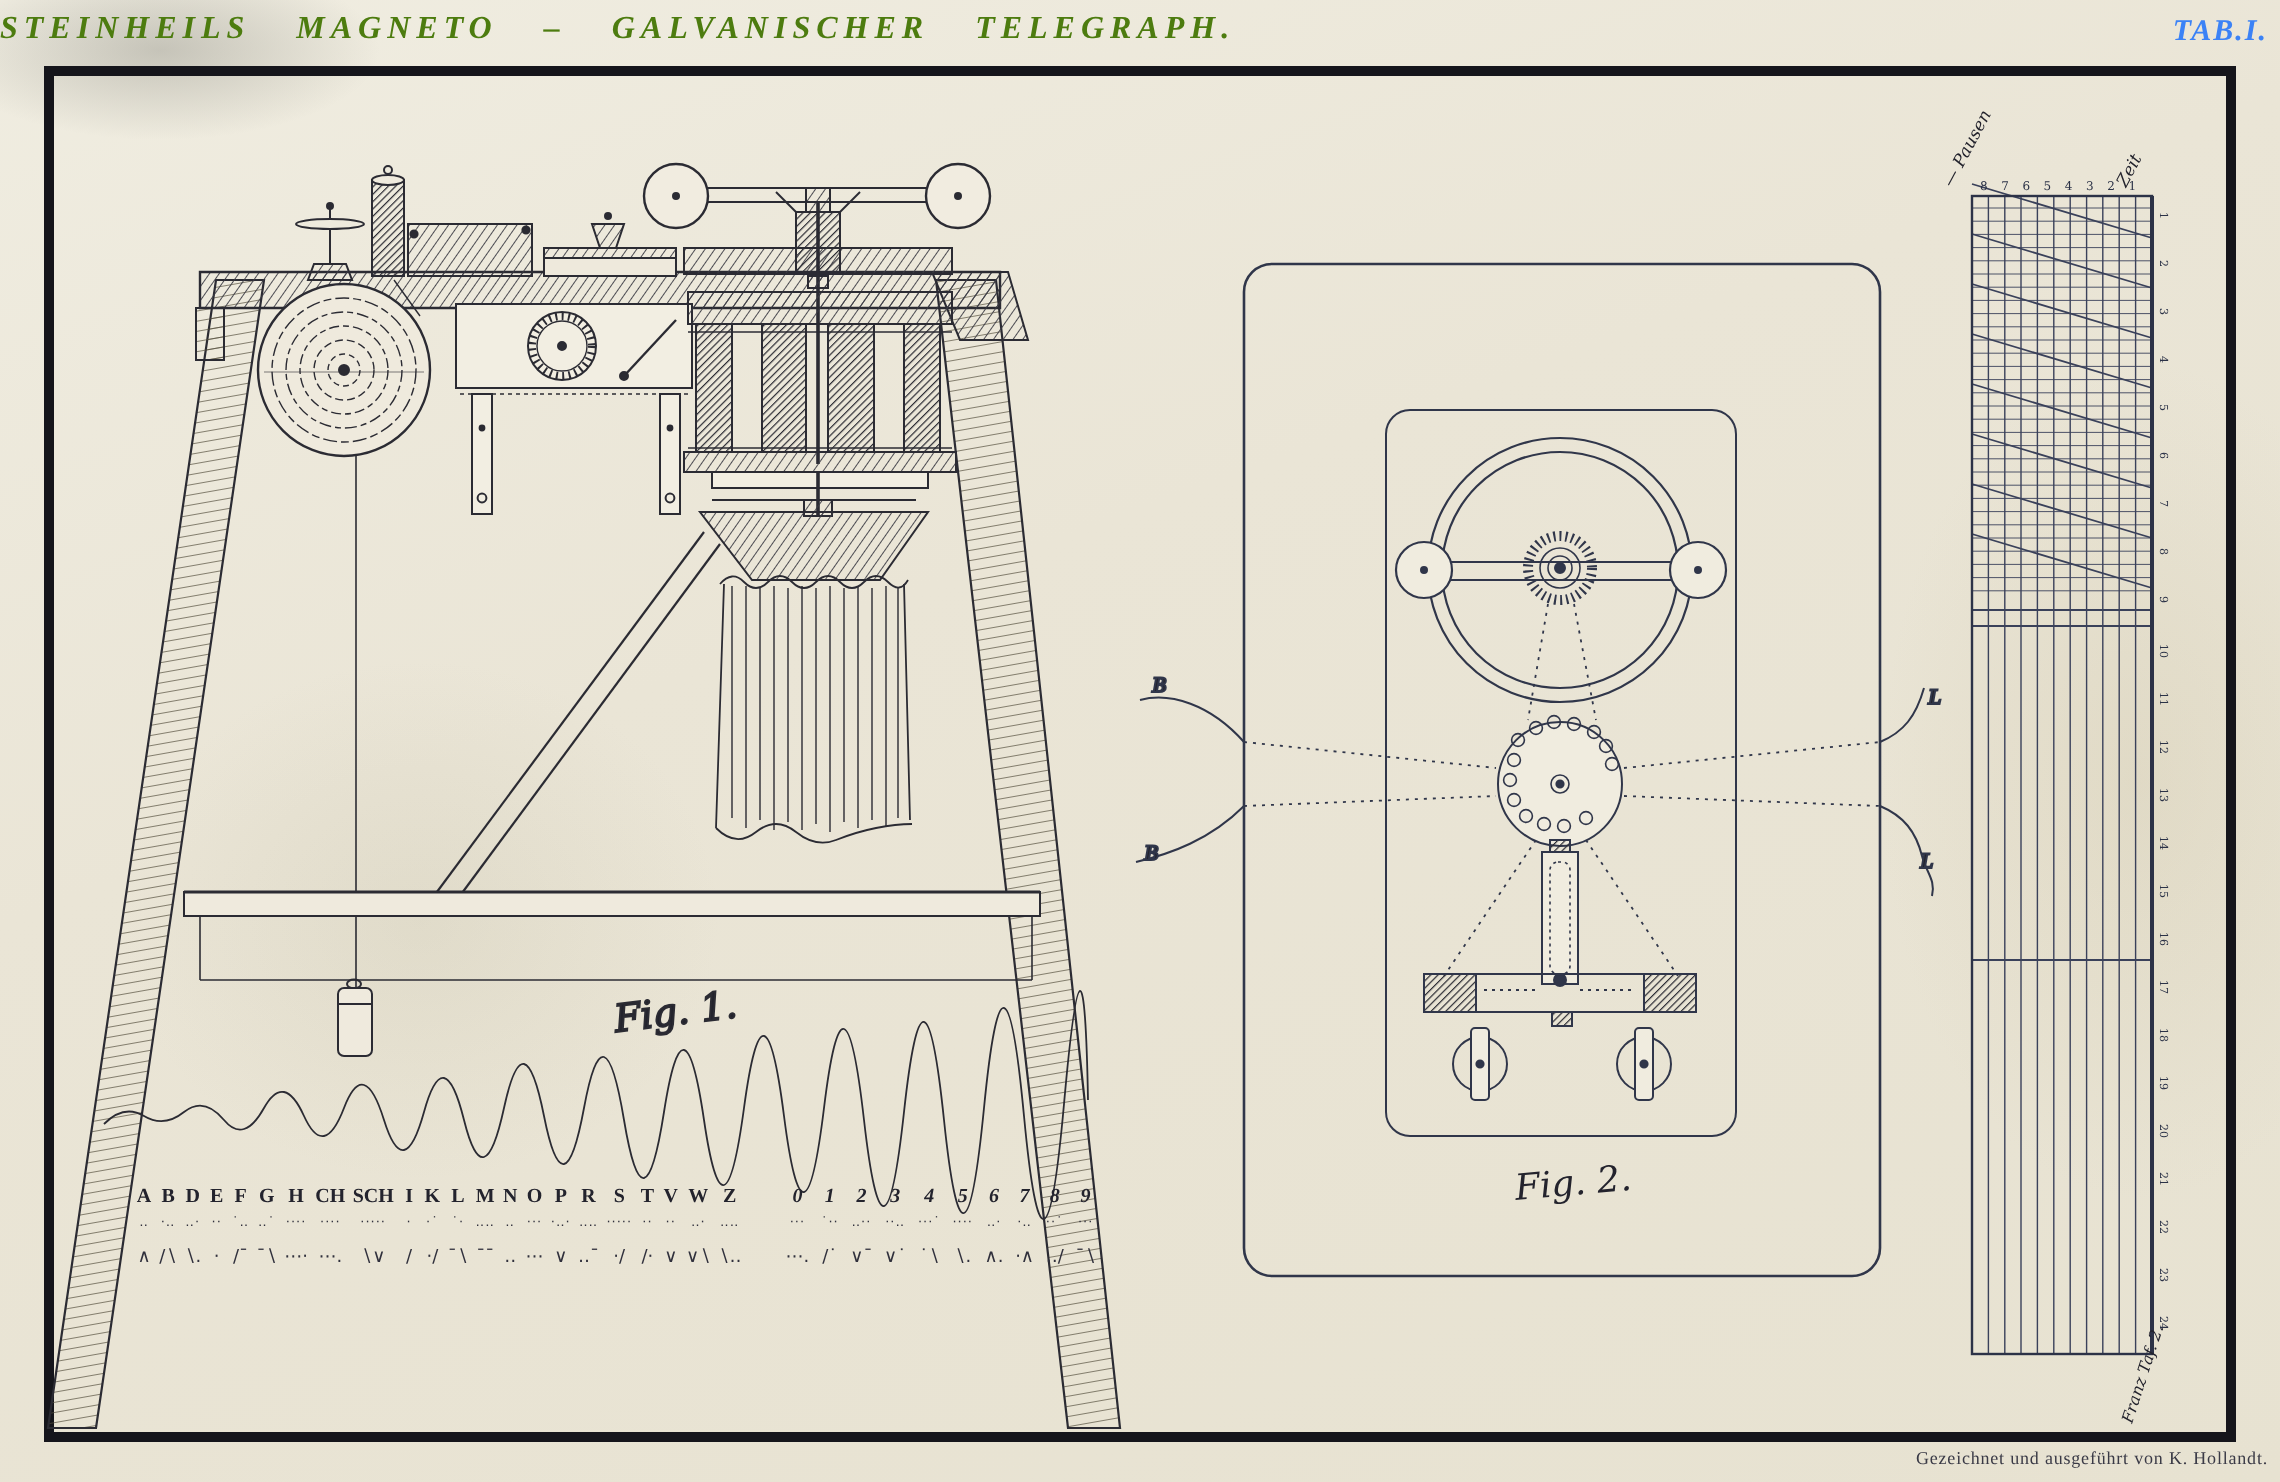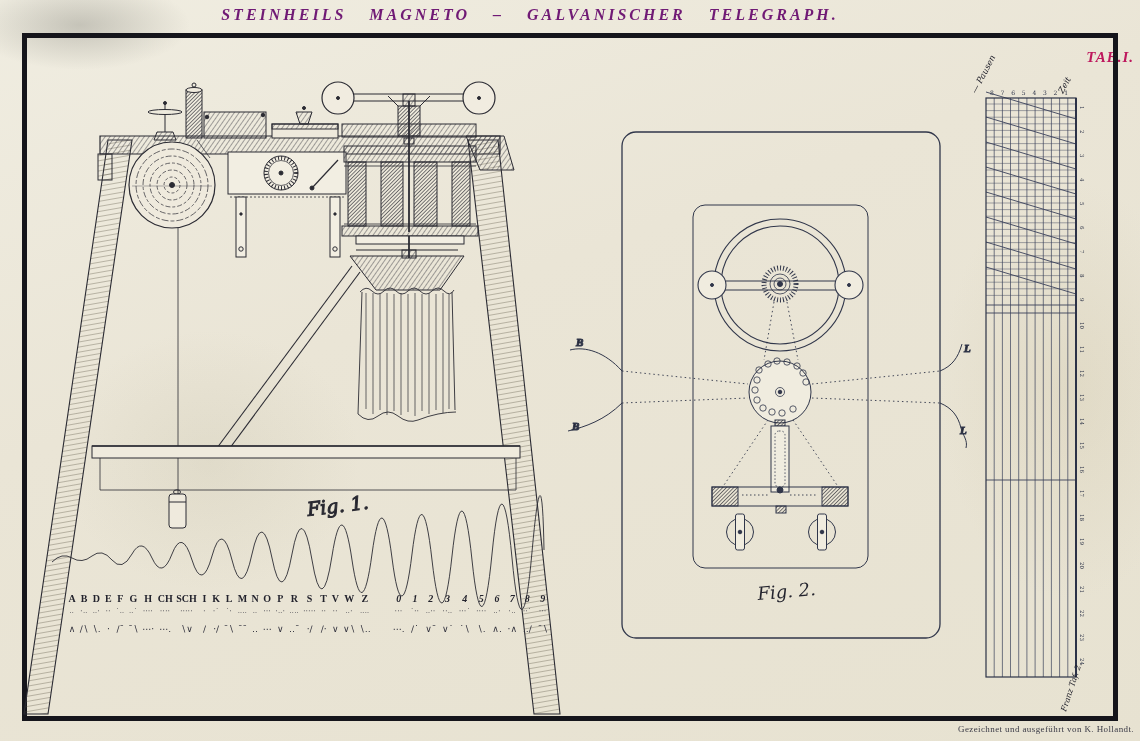--- a/index.html
+++ b/index.html
@@ -6,25 +6,25 @@
   body{
     width:1140px;height:741px;position:relative;overflow:hidden;
     background:linear-gradient(160deg,#f0ede1 0%,#eae5d6 40%,#e7e2d1 100%);
     font-family:"Liberation Serif",serif;color:#1d1d26;
   }
   .stain{position:absolute;pointer-events:none;}
   .stain1{left:-30px;top:-20px;width:220px;height:90px;background:radial-gradient(closest-side,rgba(120,120,112,.35),transparent);}
   .stain2{left:940px;top:180px;width:260px;height:420px;background:radial-gradient(closest-side,rgba(205,195,165,.30),transparent);}
   .stain3{left:60px;top:330px;width:300px;height:260px;background:radial-gradient(closest-side,rgba(190,185,160,.22),transparent);}
   .plate-title{
-    position:absolute;top:6px;left:0;width:1060px;text-align:center;
-    font-style:italic;font-weight:bold;font-size:16px;letter-spacing:3px;word-spacing:16px;color:#701a75;
+    position:absolute;top:6px;left:0;width:1060px;
+    font-style:italic;font-weight:bold;font-size:16px;letter-spacing:3px;word-spacing:16px;color:#4d7c0f;
   }
   .plate-number{
-    position:absolute;top:8px;right:6px;font-style:italic;font-weight:bold;font-size:15px;letter-spacing:1px;color:#be185d;margin-top:41px;
+    position:absolute;top:8px;right:6px;font-style:italic;font-weight:bold;font-size:15px;letter-spacing:1px;color:#3b82f6;
   }
   .credit{
     position:absolute;top:724px;right:6px;font-size:9px;color:#3a3a46;letter-spacing:.4px;
   }
   .frame{
     position:absolute;left:22px;top:33px;width:1096px;height:688px;
     border:5px solid #15151b;box-sizing:border-box;
   }
   svg.plate{position:absolute;left:0;top:0;}
   svg text{font-family:"Liberation Serif",serif;fill:#23232d;}

